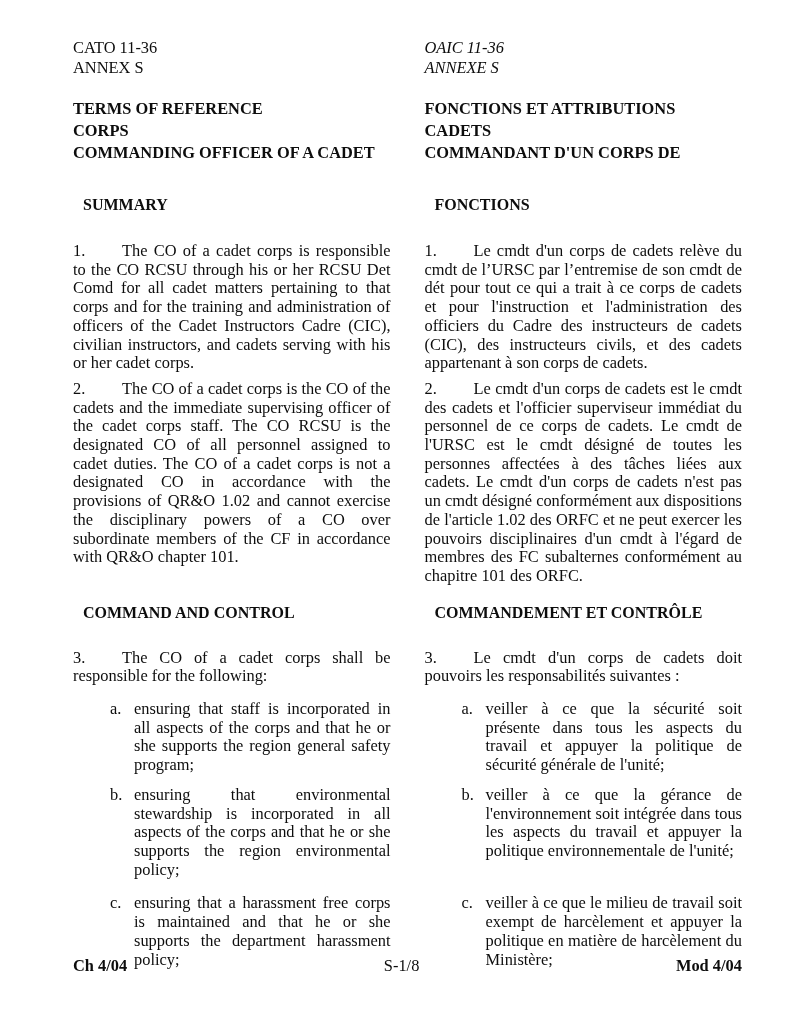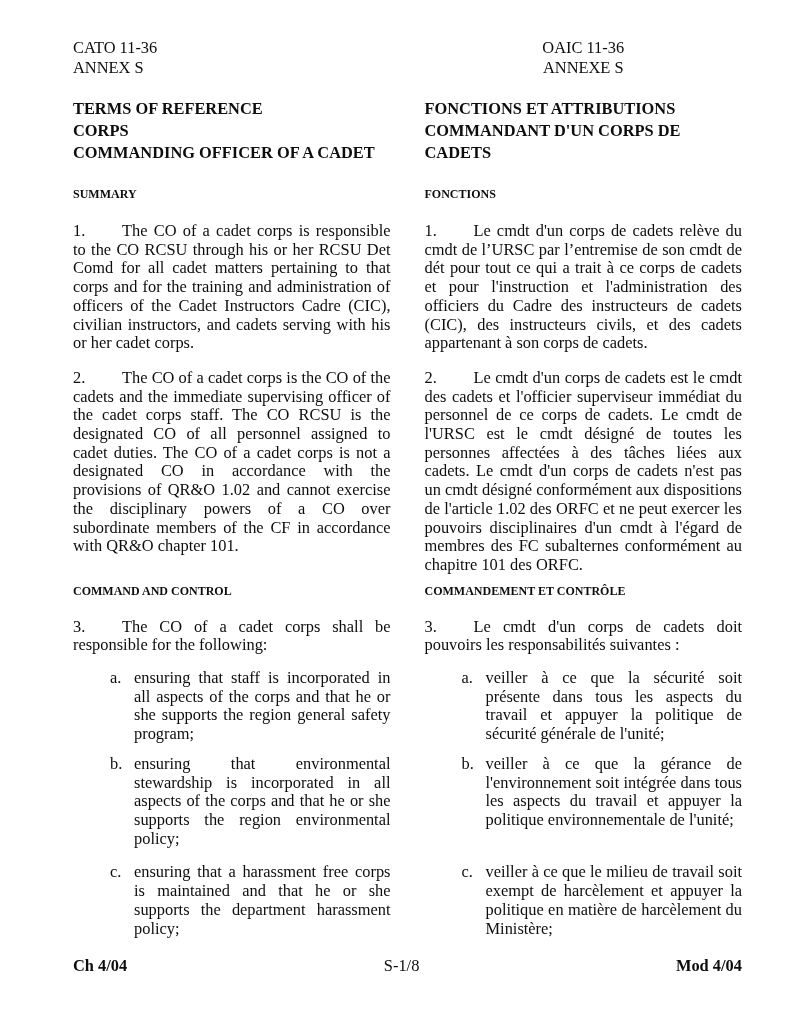--- a/index.html
+++ b/index.html
@@ -12,34 +12,34 @@
     position: relative;
     overflow: hidden;
   }
   .page { position: absolute; inset: 0; padding: 38px 49px 0 73px; box-sizing: border-box; }
   .row { display: flex; gap: 34px; align-items: flex-start; }
   .col { width: 320px; margin: 0; }
 
   .row-header   { margin-bottom: 21px; }
   .row-title    { margin-bottom: 21px; }
   .row-h1       { margin-bottom: 18px; }
-  .row-p1       { margin-bottom: 16px; }
+  .row-p1       { margin-bottom: 7px; }
   .row-p2       { margin-bottom: 7px; }
   .row-h2       { margin-bottom: 17px; }
   .row-p3       { margin-bottom: 14px; }
   .row-a        { margin-bottom: 11px; }
   .row-b        { margin-bottom: 15px; }
 
   .hdr-line { display: block; line-height: 19.5px; }
-  .hdr-right { text-align: center; }
+  .hdr-right { text-align: left; font-style: italic; }
 
   .doc-title { font-weight: bold; text-align: left; line-height: 22px; }
   .doc-title span { display: block; }
 
-  h2.sec-heading { font-size: 12px; font-weight: bold; line-height: 19px; margin: 0; }
+  h2.sec-heading { font-size: 16px; font-weight: bold; line-height: 19px; margin: 10px; }
 
   p.body { line-height: 18.7px; text-align: justify; margin: 0; }
   .pnum { display: inline-block; width: 49px; }
 
   p.sub { padding-left: 61px; box-sizing: border-box; position: relative; }
   .marker { position: absolute; left: 37px; top: 0; }
 
   .footer {
     position: absolute; left: 73px; right: 49px; top: 956px;
     display: flex; justify-content: space-between; line-height: 19px;
@@ -63,22 +63,22 @@
   </div>
 
   <div class="row row-title">
     <div class="col doc-title">
       <span>TERMS OF REFERENCE</span>
       <span>CORPS</span>
       <span>COMMANDING OFFICER OF A CADET</span>
     </div>
     <div class="col doc-title">
       <span>FONCTIONS ET ATTRIBUTIONS</span>
+      <span>CADETS</span>
       <span>COMMANDANT D'UN CORPS DE</span>
-      <span>CADETS</span>
     </div>
   </div>
 
   <div class="row row-h1">
     <h2 class="col sec-heading">SUMMARY</h2>
     <h2 class="col sec-heading">FONCTIONS</h2>
   </div>
 
   <div class="row row-p1">
     <p class="col body"><span class="pnum">1.</span><span>The CO of a cadet corps is responsible to the CO RCSU through his or her RCSU Det Comd for all cadet matters pertaining to that corps and for the training and administration of officers of the Cadet Instructors Cadre (CIC), civilian instructors, and cadets serving with his or her cadet corps.</span></p>

